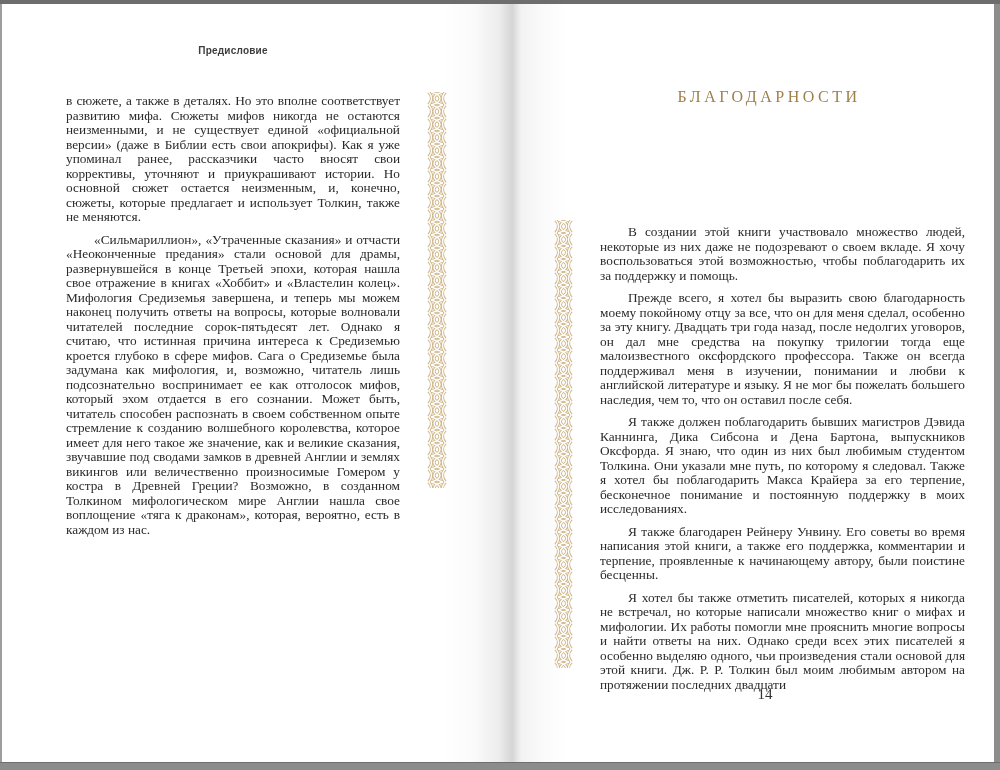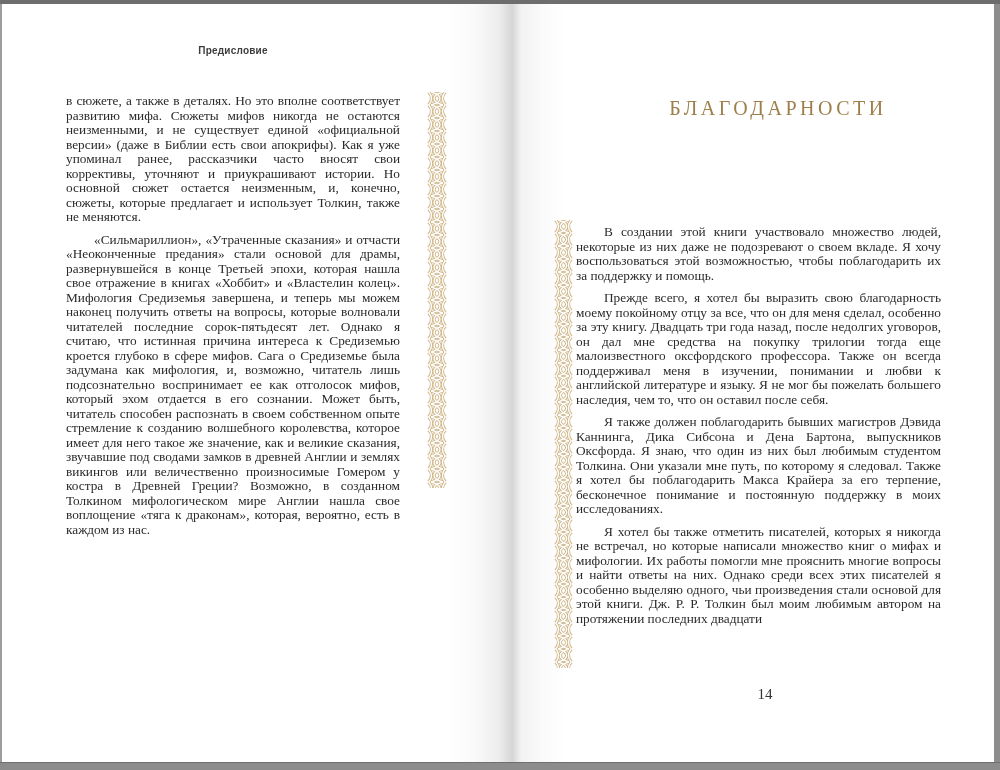--- a/index.html
+++ b/index.html
@@ -46,29 +46,29 @@
   .body-text {
     position: absolute;
     text-align: justify;
     font-size: 13.3px;
     line-height: 14.5px;
     color: #2a2a2a;
   }
   .body-text p { margin: 8px; text-indent: 28px; }
   .body-left  { left: 58px; top: 86px; width: 350px; }
   .body-left p:first-child { text-indent: 0; }
-  .body-right { left: 568px; top: 217px; width: 381px; }
+  .body-right { left: 592px; top: 217px; width: 381px; }
 
   .chapter-title {
     position: absolute; left: 555px; top: 84px; width: 420px;
-    margin: 13px;
+    margin: 4px;
     text-align: center;
     font-family: "Liberation Serif", serif;
     font-weight: normal;
-    font-size: 20px;
+    font-size: 16px;
     letter-spacing: 3.5px;
     color: #9e7f4b;
   }
 
   .folio {
     position: absolute; left: 555px; top: 686px; width: 420px;
     text-align: center;
     font-size: 15px;
     color: #333333;
   }
@@ -133,20 +133,21 @@
       </defs>
       <rect x="0" y="0" width="21" height="448" fill="url(#braidR)"></rect>
     </svg>
 
     <h1 class="chapter-title">БЛАГОДАРНОСТИ</h1>
 
     <div class="body-text body-right">
         <p>В создании этой книги участвовало множество людей, некоторые из них даже не подозревают о своем вкладе. Я хочу воспользоваться этой возможностью, чтобы поблагодарить их за поддержку и помощь.</p>
         <p>Прежде всего, я хотел бы выразить свою благодарность моему покойному отцу за все, что он для меня сделал, особенно за эту книгу. Двадцать три года назад, после недолгих уговоров, он дал мне средства на покупку трилогии тогда еще малоизвестного оксфордского профессора. Также он всегда поддерживал меня в изучении, понимании и любви к английской литературе и языку. Я не мог бы пожелать большего наследия, чем то, что он оставил после себя.</p>
         <p>Я также должен поблагодарить бывших магистров Дэвида Каннинга, Дика Сибсона и Дена Бартона, выпускников Оксфорда. Я знаю, что один из них был любимым студентом Толкина. Они указали мне путь, по которому я следовал. Также я хотел бы поблагодарить Макса Крайера за его терпение, бесконечное понимание и постоянную поддержку в моих исследованиях.</p>
+        <p>Я также благодарен Рейнеру Унвину. Его советы во время написания этой книги, а также его поддержка, комментарии и терпение, проявленные к начинающему автору, были поистине бесценны.</p>
         <p>Я хотел бы также отметить писателей, которых я никогда не встречал, но которые написали множество книг о мифах и мифологии. Их работы помогли мне прояснить многие вопросы и найти ответы на них. Однако среди всех этих писателей я особенно выделяю одного, чьи произведения стали основой для этой книги. Дж. Р. Р. Толкин был моим любимым автором на протяжении последних двадцати</p>
       </div>
 
     <div class="folio">14</div>
   </section>
 
   <div class="bar-top"></div>
   <div class="bar-bottom"></div>
   <div class="bar-right"></div>
   <div class="bar-left"></div>

